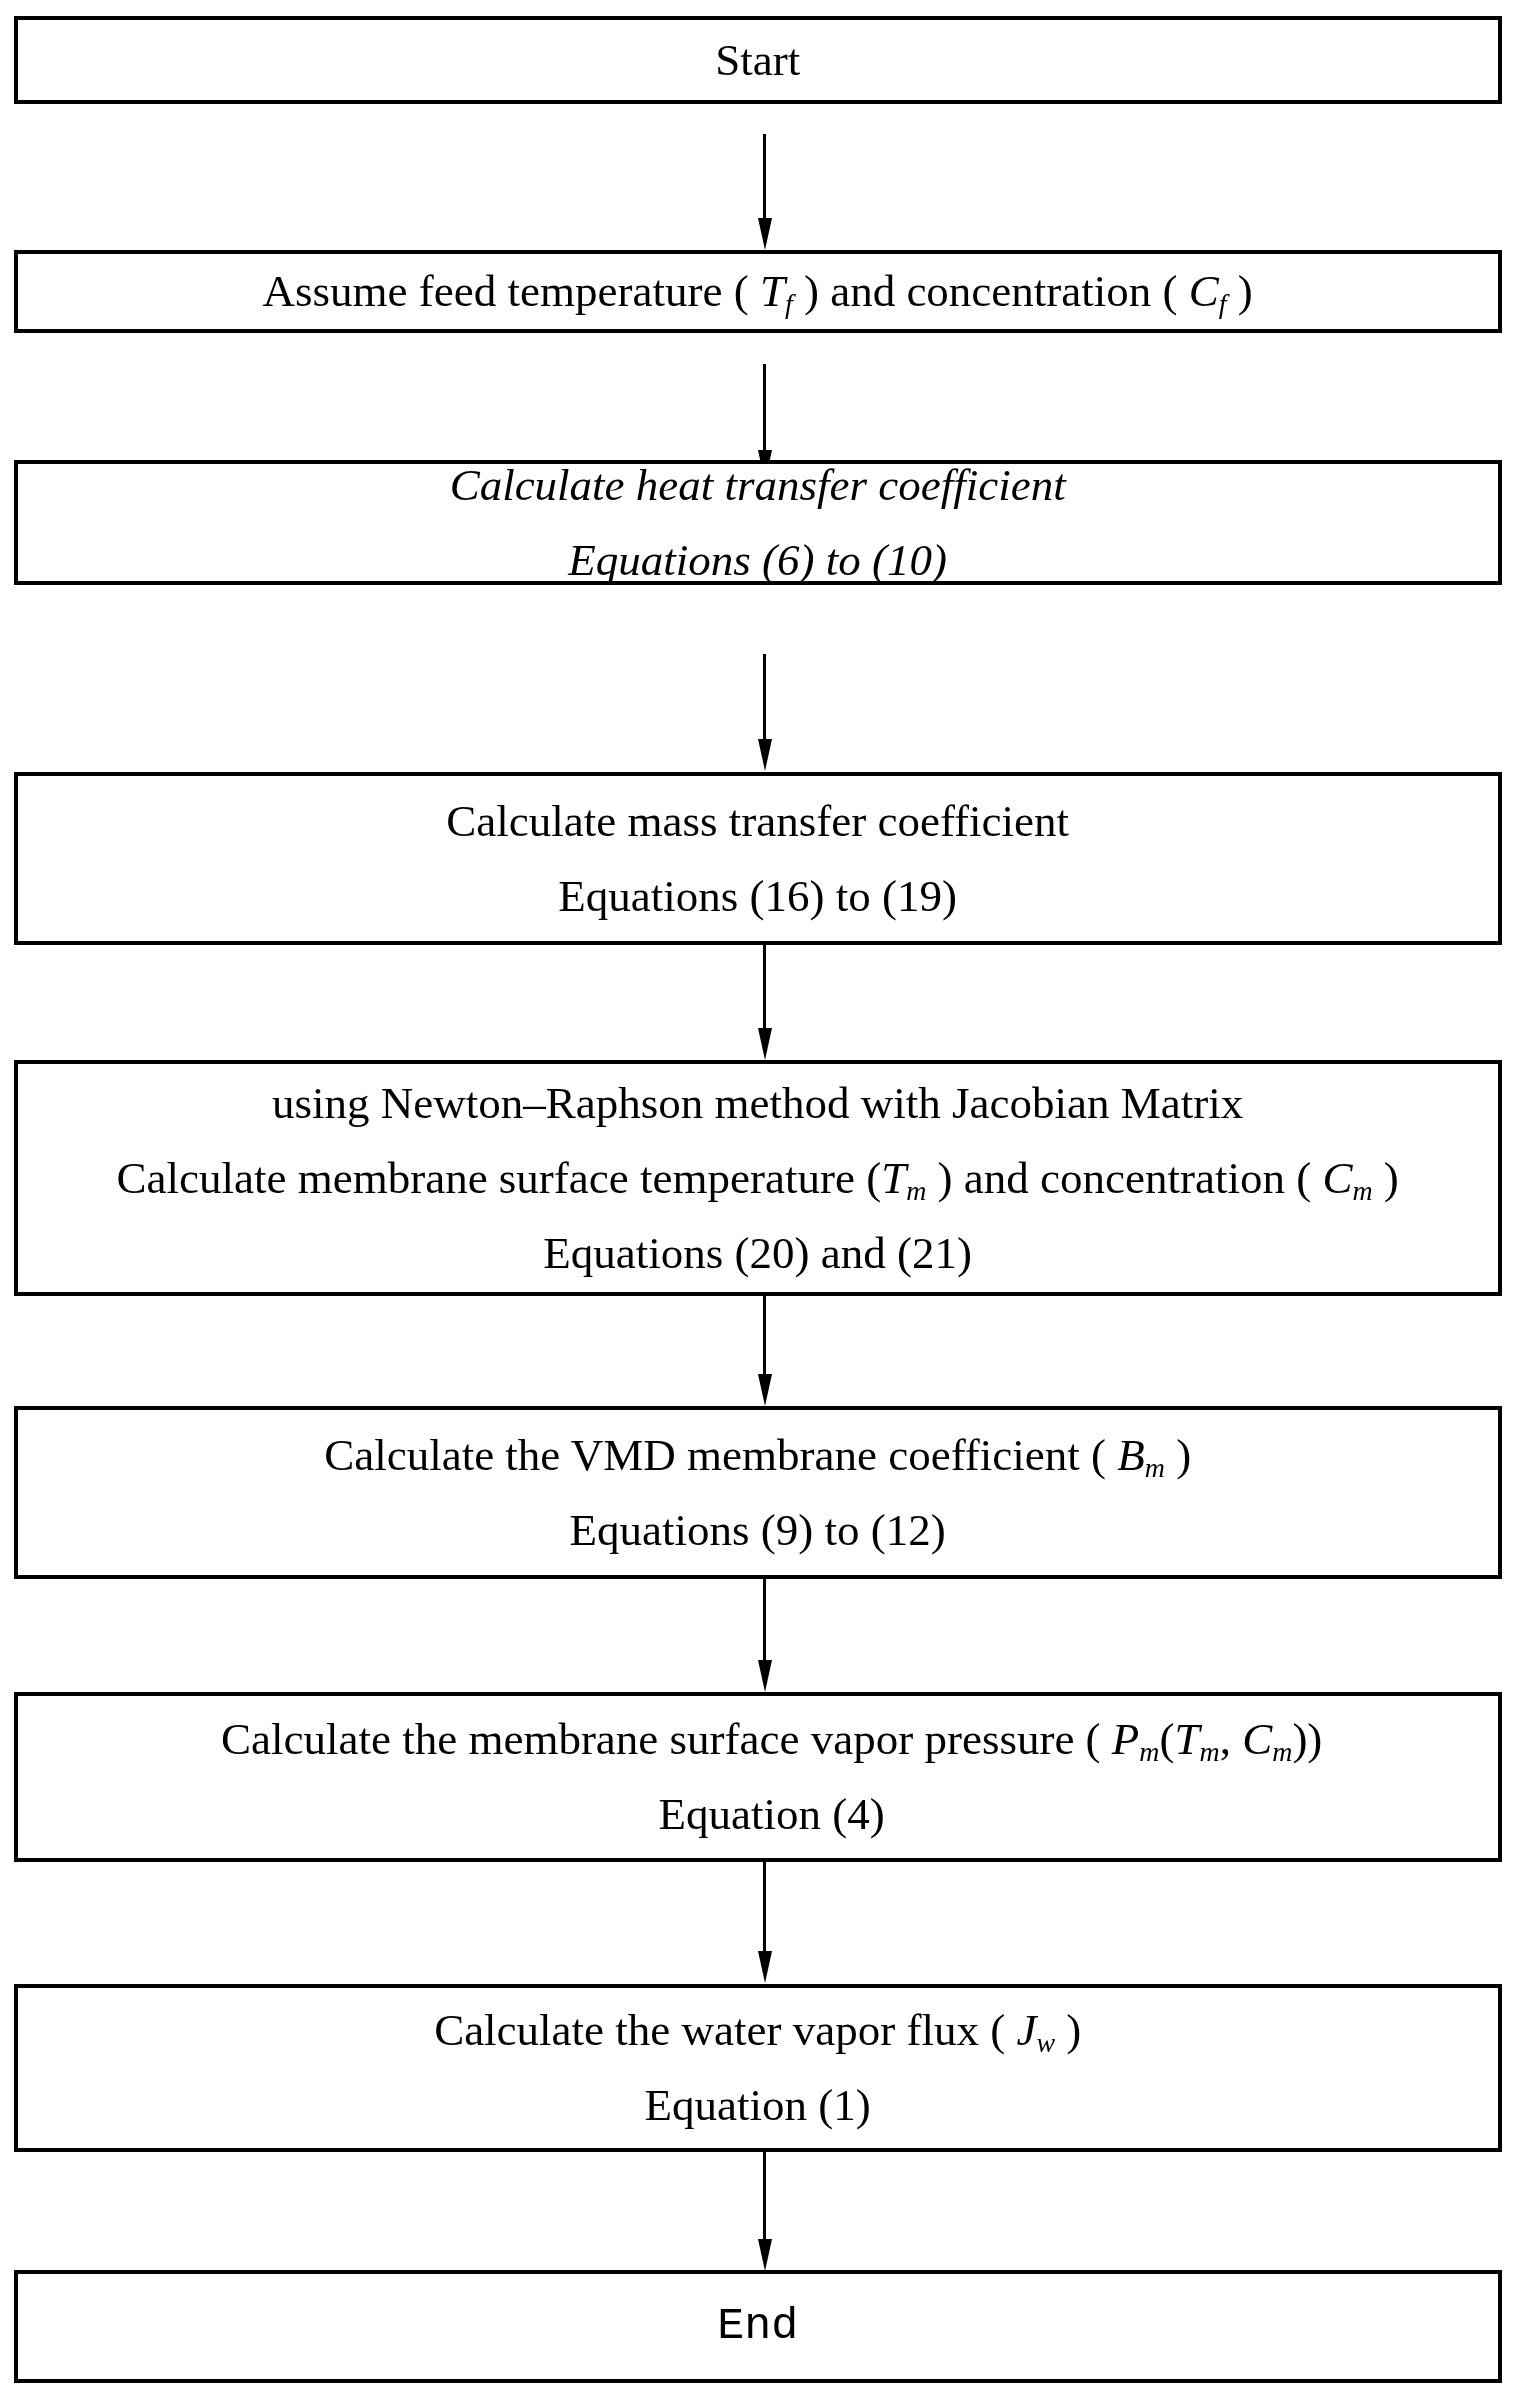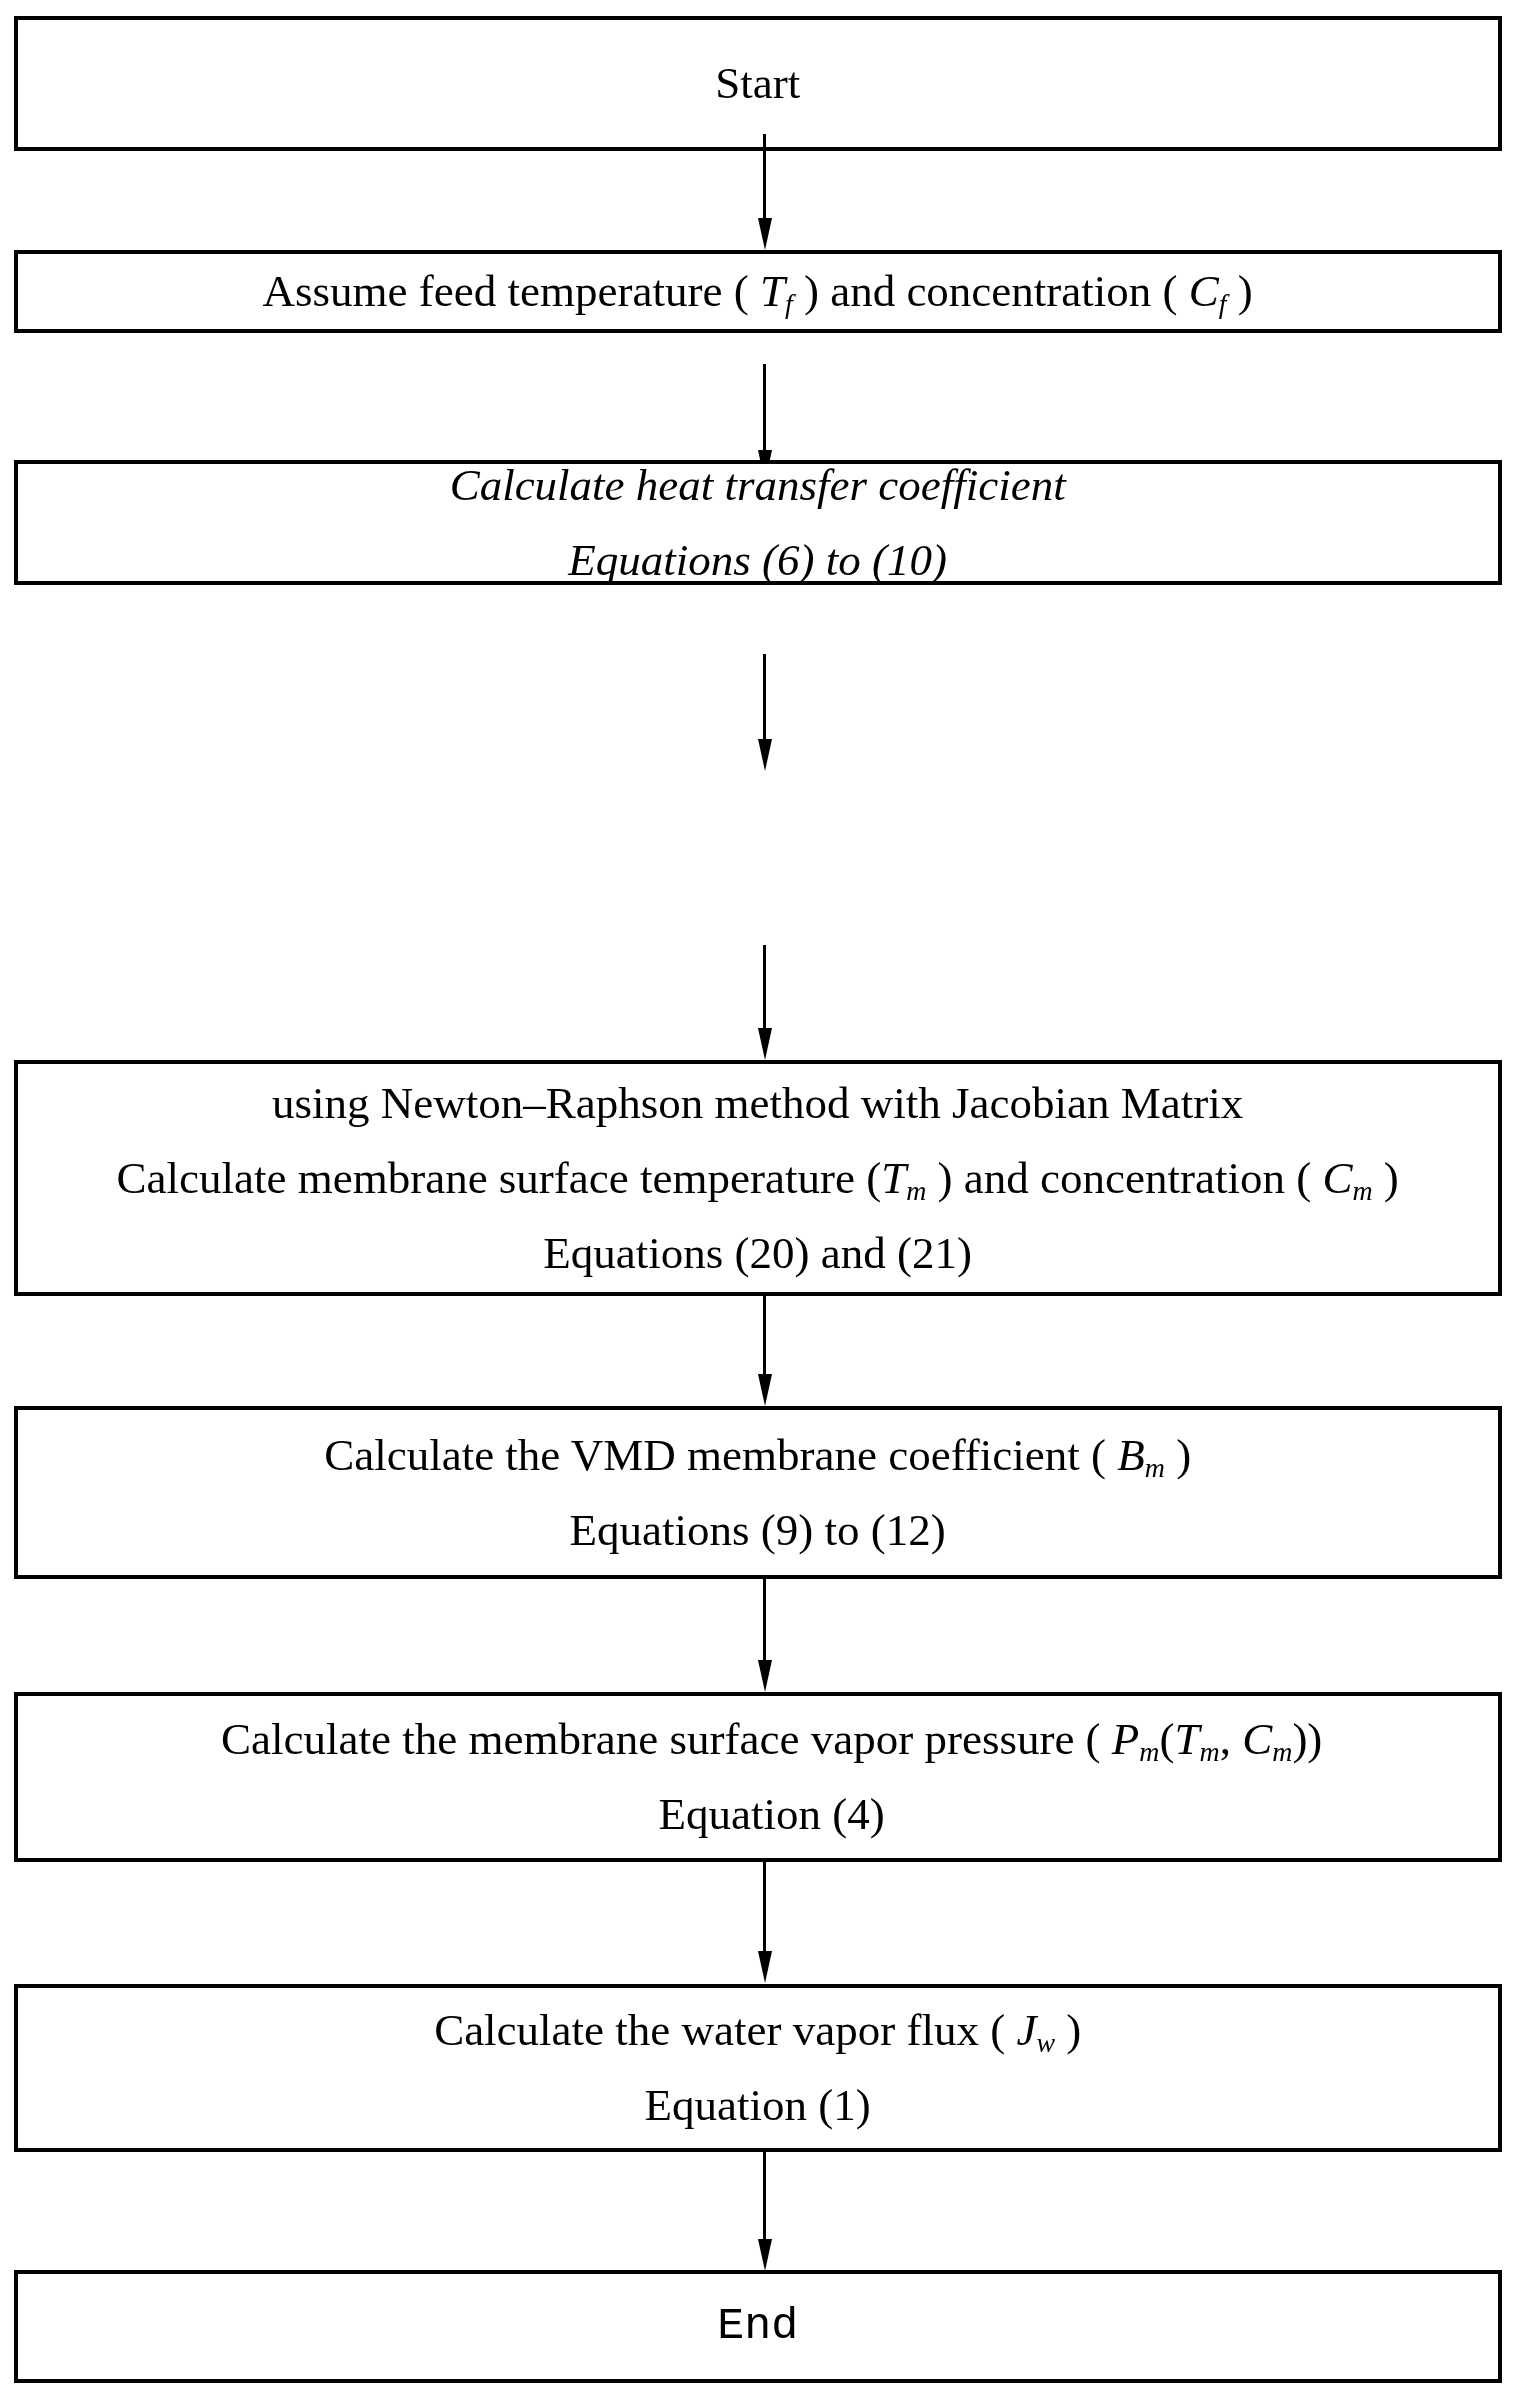--- a/index.html
+++ b/index.html
@@ -64,21 +64,21 @@
     border-right: 7px solid transparent;
     border-top: 32px solid #000000;
     flex: 0 0 auto;
   }
 </style>
 </head>
 <body>
 
 <div class="canvas">
 
-  <div class="node" style="top:16.4px; height:135px;">
+  <div class="node" style="top:16.4px; height:88px;">
     <div class="line"><span>Start</span></div>
   </div>
 
   <div class="arrow" style="top:134px; height:116px;">
     <div class="shaft"></div>
     <div class="head"></div>
   </div>
 
   <div class="node" style="top:250px; height:83px;">
     <div class="line"><span>Assume feed temperature ( </span><span class="var">T</span><sub class="msub">f</sub><span> ) and concentration ( </span><span class="var">C</span><sub class="msub">f</sub><span> )</span></div>
@@ -92,20 +92,24 @@
   <div class="node" style="top:460px; height:125px;font-style:italic;">
     <div class="line"><span>Calculate heat transfer coefficient</span></div>
     <div class="line"><span>Equations (6) to (10)</span></div>
   </div>
 
   <div class="arrow" style="top:654px; height:117px;">
     <div class="shaft"></div>
     <div class="head"></div>
   </div>
 
+  <div class="node" style="top:772px; height:173px;">
+    <div class="line"><span>Calculate mass transfer coefficient</span></div>
+    <div class="line"><span>Equations (16) to (19)</span></div>
+  </div>
 
   <div class="arrow" style="top:945px; height:115px;">
     <div class="shaft"></div>
     <div class="head"></div>
   </div>
 
   <div class="node" style="top:1060px; height:236px;">
     <div class="line"><span>using Newton–Raphson method with Jacobian Matrix</span></div>
     <div class="line"><span>Calculate membrane surface temperature (</span><span class="var">T</span><sub class="msub">m</sub><span> ) and concentration ( </span><span class="var">C</span><sub class="msub">m</sub><span> )</span></div>
     <div class="line"><span>Equations (20) and (21)</span></div>

